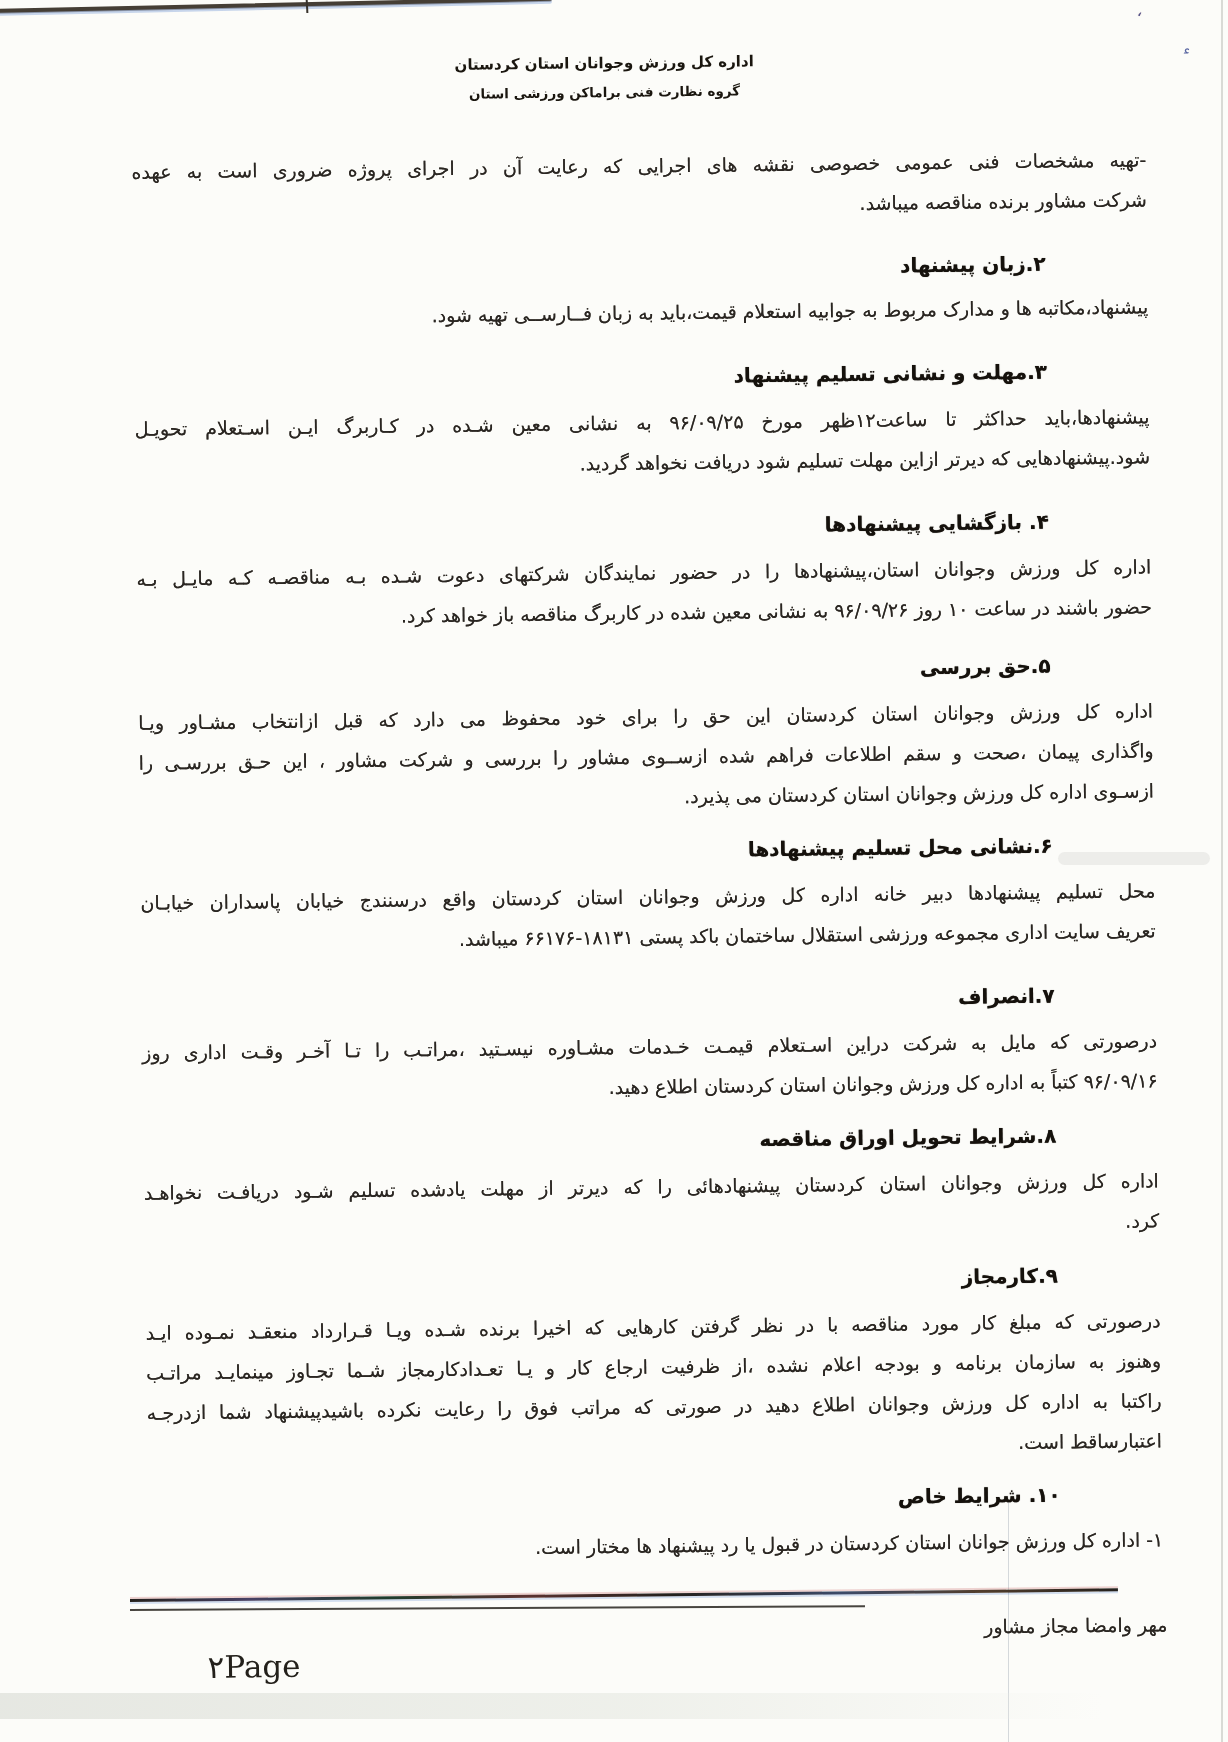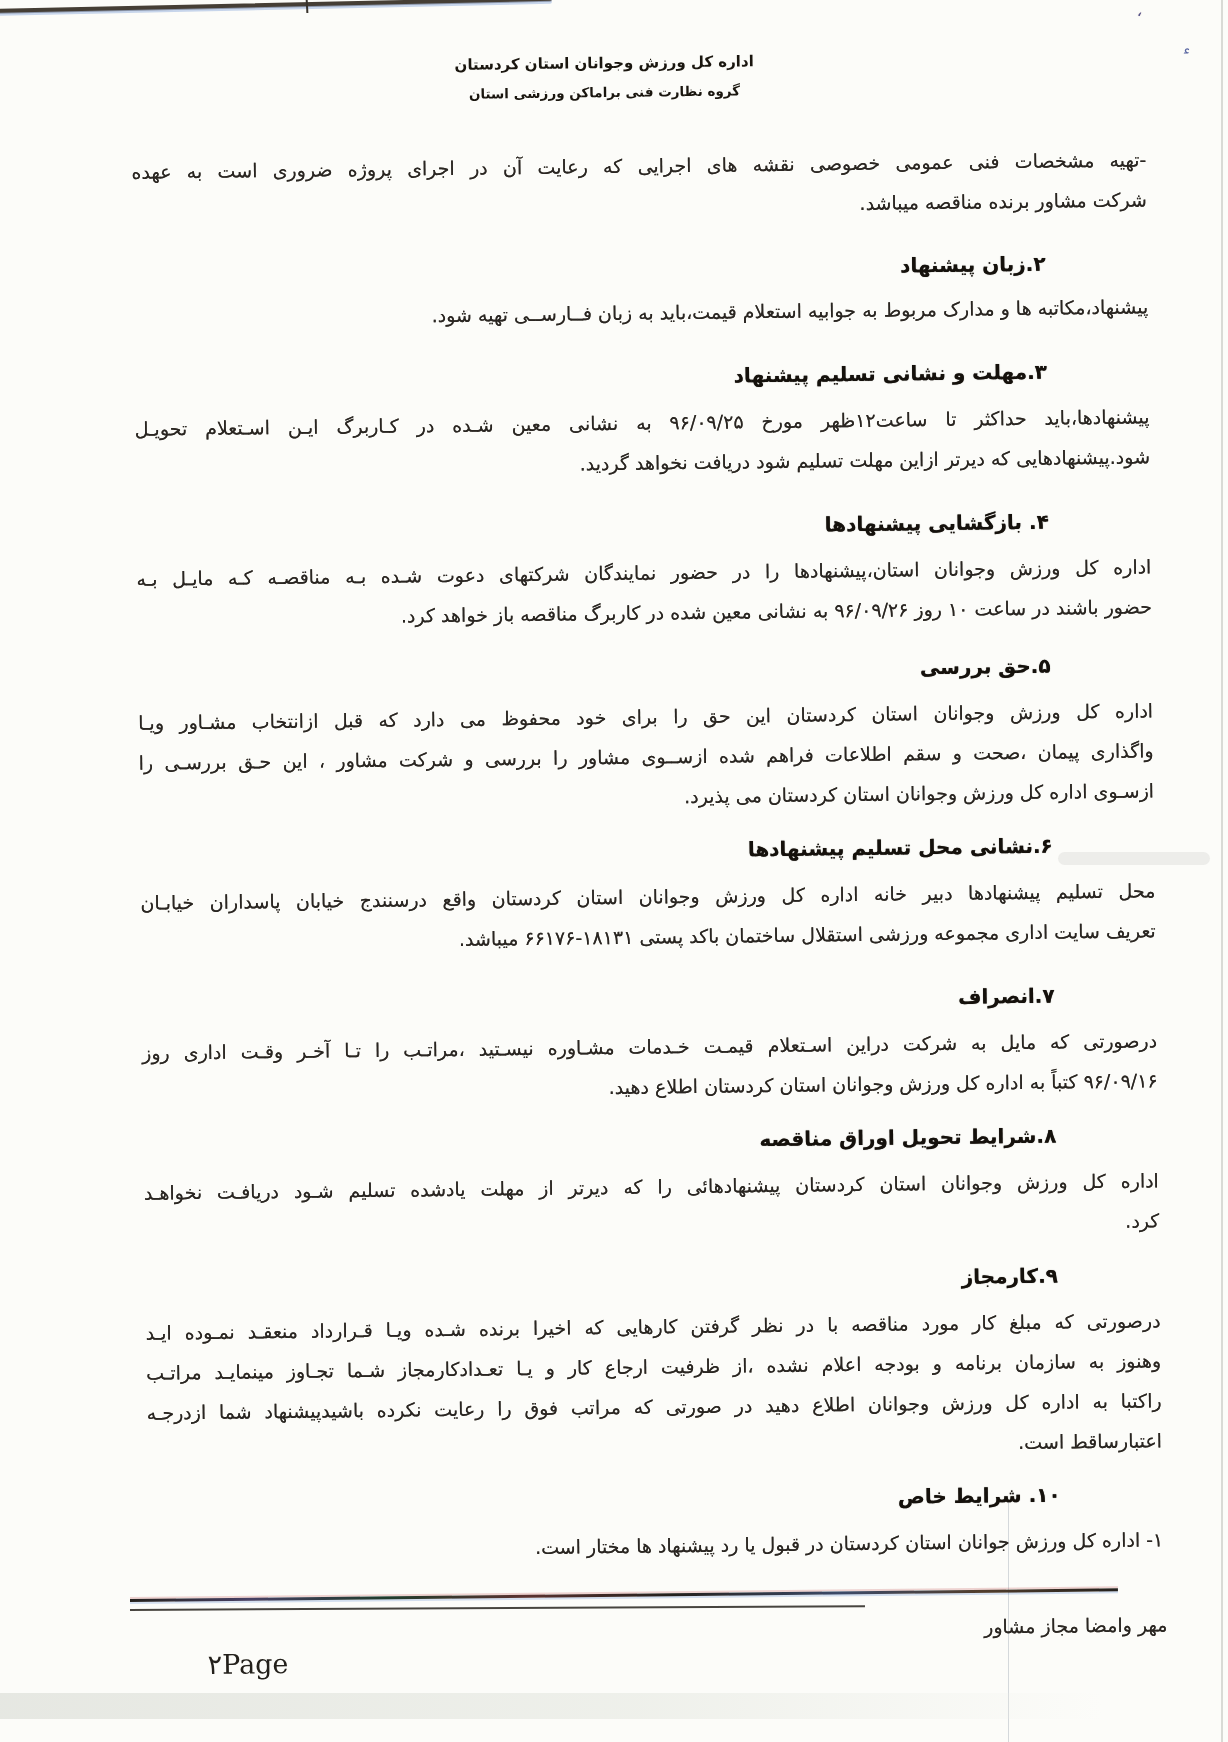--- a/index.html
+++ b/index.html
@@ -50,21 +50,21 @@
   #t10{top:1483px;} #b10{top:1526px;}
   .footer-sign{
     position:absolute;top:1620px;right:70px;
     font-size:19px;color:#2a2622;
     text-shadow:0 0 .6px rgba(42,36,28,.75);
   }
   .footer-page{
     position:absolute;top:1644px;left:198px;
     direction:ltr;
     font-family:"DejaVu Serif","DejaVu Sans",serif;
-    font-size:27px;color:#23201b;
+    font-size:31px;color:#23201b;
   }
   
   .top-edge{
     position:absolute;top:9px;left:-8px;width:560px;height:4px;
     background:#453e35;border-radius:2px;
     transform:rotate(-1.25deg);transform-origin:left center;
     box-shadow:0 3px 0 rgba(100,140,210,.35), 0 1px 0 rgba(70,60,50,.5);
   }
   .top-tick{
     position:absolute;top:-2px;left:306px;width:2px;height:15px;

